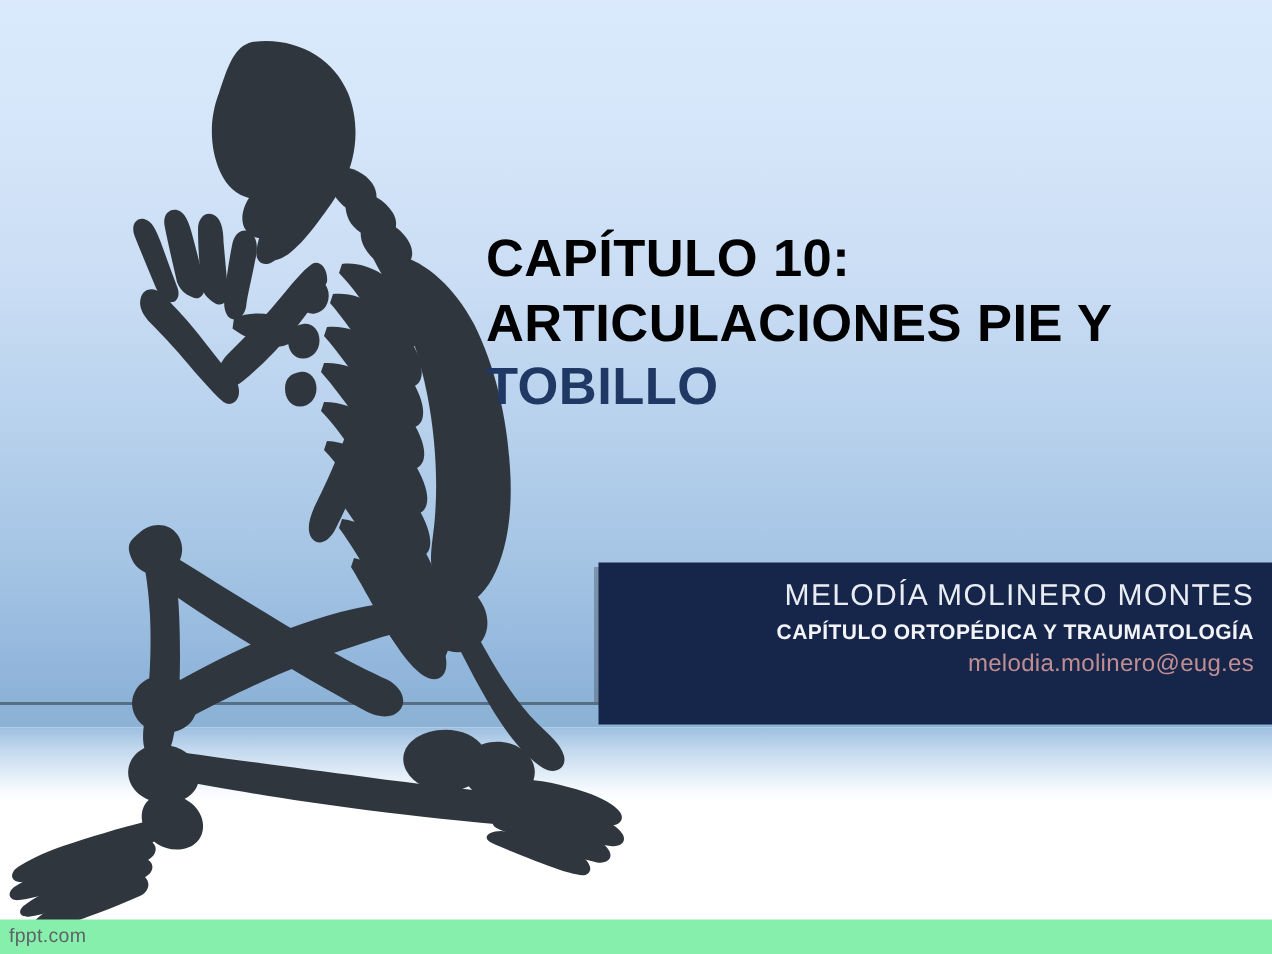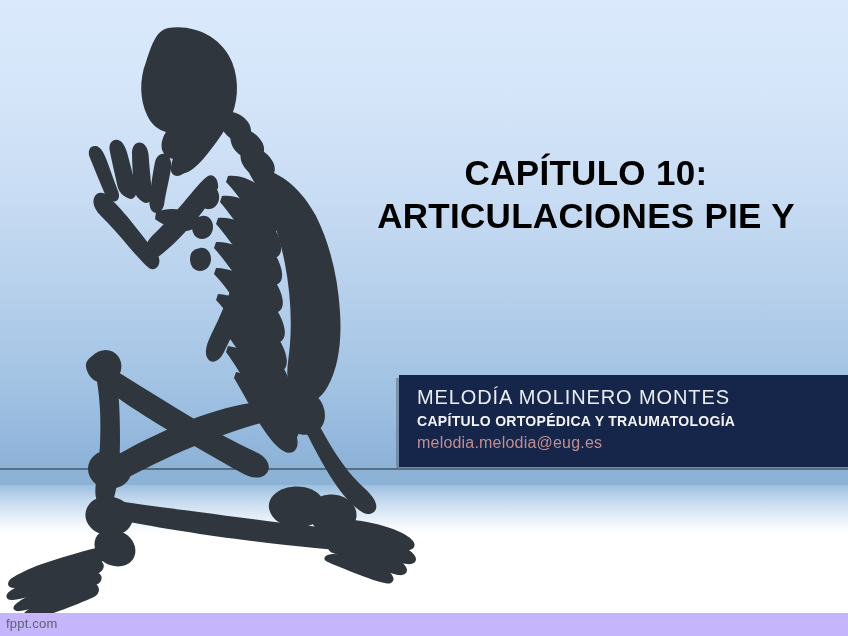--- a/index.html
+++ b/index.html
@@ -61,21 +61,21 @@
     left: 0; top: 535px;
     width: 848px;
     height: 78px;
     background: #ffffff;
   }
   .footer-bar {
     position: absolute;
     left: 0; top: 613px;
     width: 848px;
     height: 23px;
-    background: #c4b5fd;
+    background: #86efac;
   }
   .footer-bar .wm {
     position: absolute;
     left: 6px; top: 3px;
     font-size: 13px;
     color: #5f6368;
     letter-spacing: .2px;
     font-family: "Liberation Sans", sans-serif;
   }
 
@@ -83,24 +83,24 @@
   .skeleton {
     position: absolute;
     left: 0; top: 0;
     width: 440px;
     height: 620px;
   }
 
   
   .title-block {
     position: absolute;
-    left: 336px;
+    left: 324px;
     top: 152px;
     width: 500px;
-    text-align: center;
+    text-align: left;
   }
   .title-line {
     font-family: "Liberation Sans", sans-serif;
     font-weight: bold;
     font-size: 35px;
     line-height: 1.22;
     letter-spacing: .3px;
     white-space: nowrap;
   }
   .title-line.l1 { color: #000000; }
@@ -115,25 +115,25 @@
     width: 452px;
     height: 92px;
     background: #5c6b7d;
     opacity: .55;
   }
   .author-box {
     position: absolute;
     left: 399px;
     top: 375px;
     width: 449px;
-    height: 92px;
+    height: 108px;
     background: #16254a;
     box-sizing: border-box;
-    padding: 10px 22px 8px 18px;
-    text-align: left;
+    padding: 10px 12px 8px 18px;
+    text-align: right;
   }
   .author-name {
     color: #e9edf3;
     font-size: 20px;
     font-weight: normal;
     letter-spacing: .9px;
     line-height: 1.28;
     white-space: nowrap;
   }
   .author-role {
@@ -286,26 +286,27 @@
                C321,559 325,554 334,554 Z"></path>
 
       <path d="M286,488 C300,484 316,488 322,498 C328,509 322,522 308,526
                C293,530 277,525 271,514 C265,503 272,492 286,488 Z"></path>
     </g>
   </svg>
 
   <div class="title-block">
     <div class="title-line l1">CAPÍTULO 10:</div>
     <div class="title-line l2">ARTICULACIONES PIE Y</div>
+    <div class="title-line l3">TOBILLO</div>
   </div>
 
   <div class="author-shadow"></div>
   <div class="author-box">
     <div class="author-name">MELODÍA MOLINERO MONTES</div>
     <div class="author-role">CAPÍTULO ORTOPÉDICA Y TRAUMATOLOGÍA</div>
-    <div class="author-email">melodia.melodia@eug.es</div>
+    <div class="author-email">melodia.molinero@eug.es</div>
   </div>
 
   <div class="footer-bar">
     <span class="wm">fppt.com</span>
   </div>
 
 </div>
 
 </body></html>

